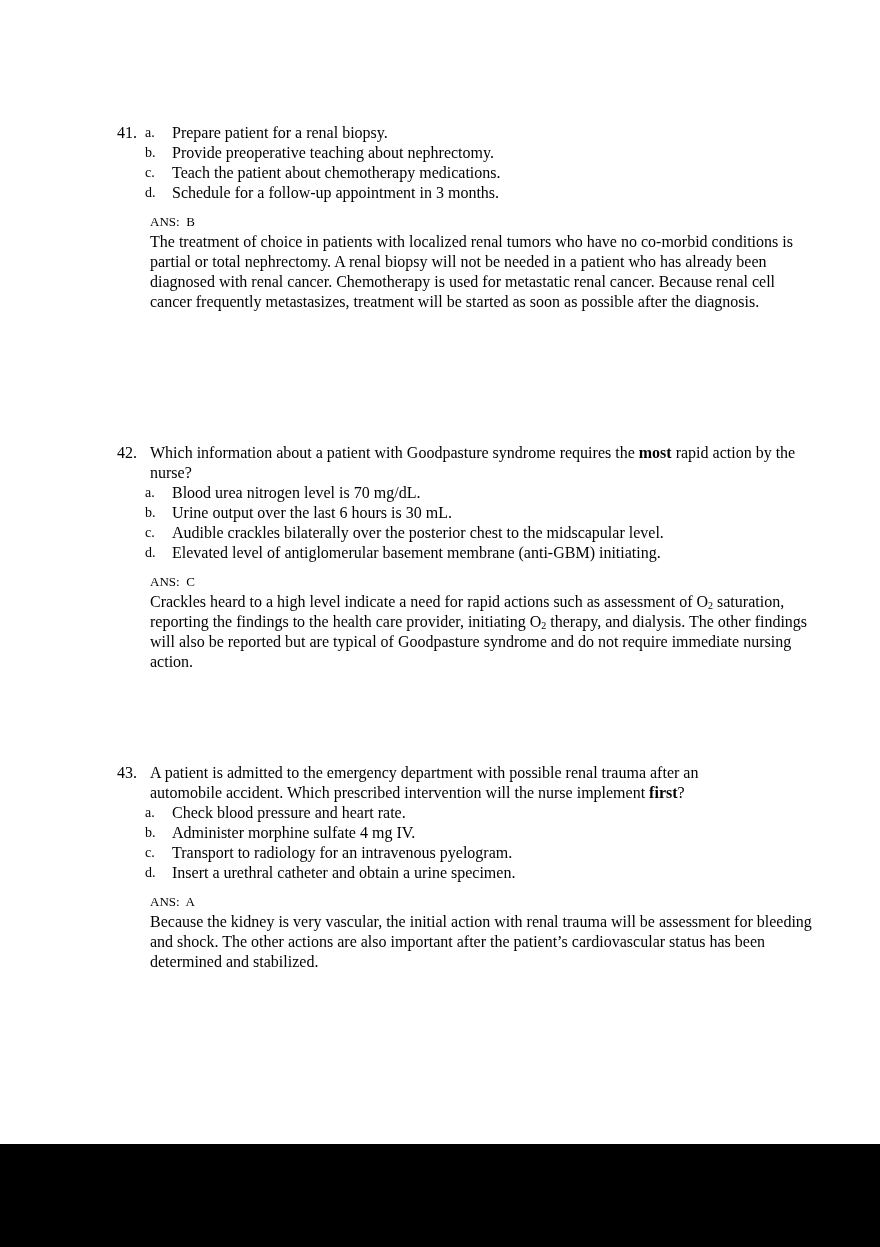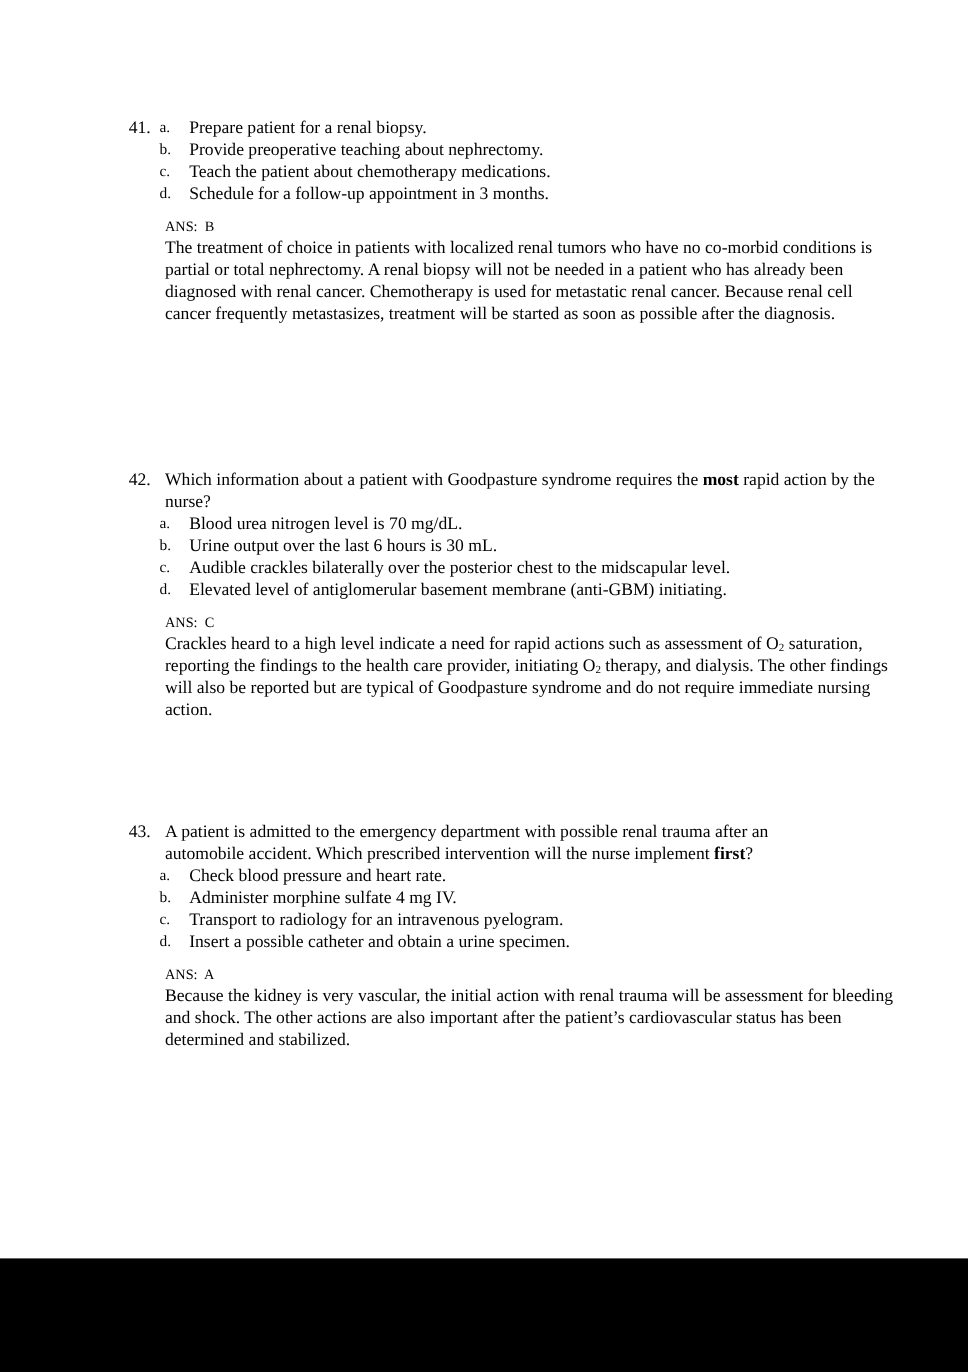--- a/index.html
+++ b/index.html
@@ -3,21 +3,21 @@
 <meta charset="utf-8">
 <style>
   html, body { margin: 0; padding: 0; }
   body {
     width: 880px; height: 1247px; position: relative; overflow: hidden;
     background: #ffffff;
     font-family: "Liberation Serif", "DejaVu Serif", serif;
     color: #000000;
   }
   .page {
-    position: absolute; left: 0; top: 0; width: 784px; height: 1144px;
+    position: absolute; left: 0; top: 16px; width: 784px; height: 1144px;
     background: #ffffff;
   }
   .bottom-bar {
     position: absolute; left: 0; top: 1144px; width: 880px; height: 103px;
     background: #000000;
   }
   .question {
     position: absolute; left: 117px; width: 700px;
     font-size: 16px; line-height: 20px;
   }
@@ -71,21 +71,21 @@
 
   <div class="question" style="top:747px;">
     <div class="q-stem" style="width:600px;">
       <span class="q-num">43.</span>
       <span><span>A patient is admitted to the emergency department with possible renal trauma after an automobile accident. Which prescribed intervention will the nurse implement </span><b>first</b><span>?</span></span>
     </div>
     <ul class="options">
       <li class="option"><span class="opt-letter">a.</span><span>Check blood pressure and heart rate.</span></li>
       <li class="option"><span class="opt-letter">b.</span><span>Administer morphine sulfate 4 mg IV.</span></li>
       <li class="option"><span class="opt-letter">c.</span><span>Transport to radiology for an intravenous pyelogram.</span></li>
-      <li class="option"><span class="opt-letter">d.</span><span>Insert a possible catheter and obtain a urine specimen.</span></li>
+      <li class="option"><span class="opt-letter">d.</span><span>Insert a urethral catheter and obtain a urine specimen.</span></li>
     </ul>
     <div class="answer-block">
       <div class="ans-line"><span>ANS:</span>&nbsp; <span>A</span></div>
       <div class="rationale" style="width:665px;">Because the kidney is very vascular, the initial action with renal trauma will be assessment for bleeding and shock. The other actions are also important after the patient’s cardiovascular status has been determined and stabilized.</div>
     </div>
   </div>
 
 </div>
 
 <div class="bottom-bar"></div>

